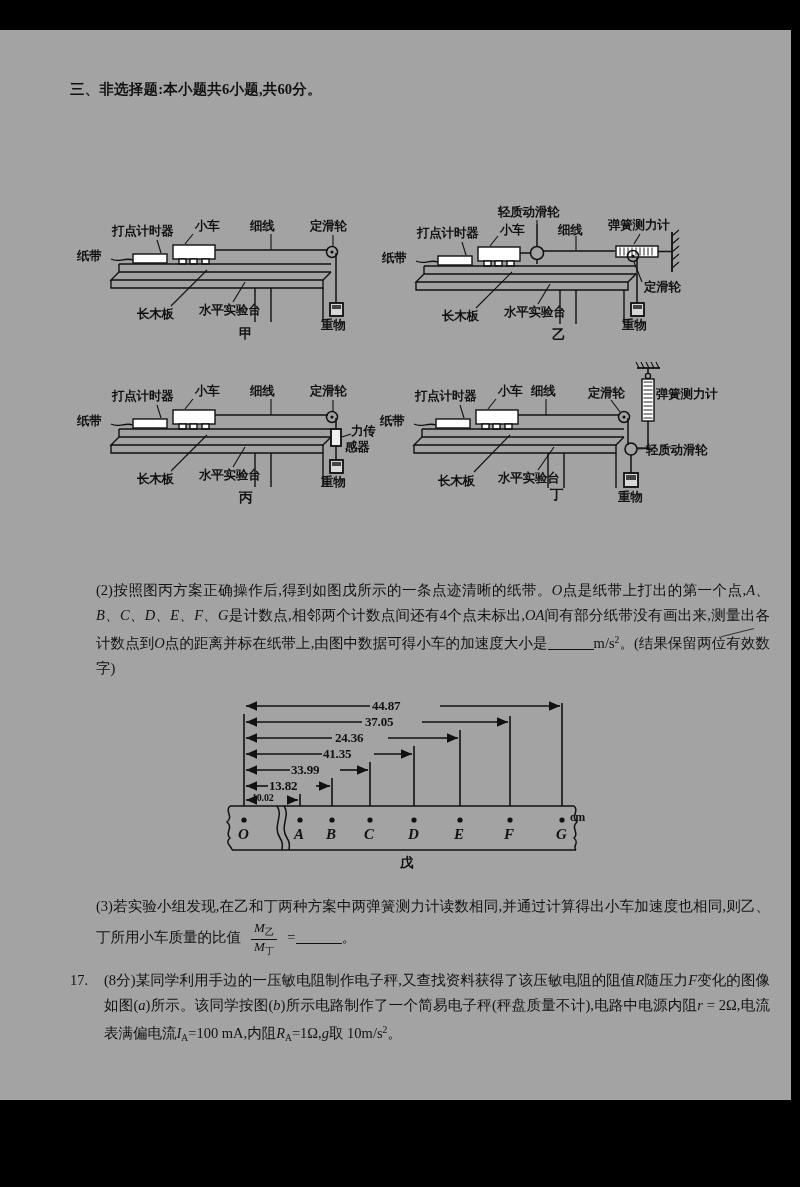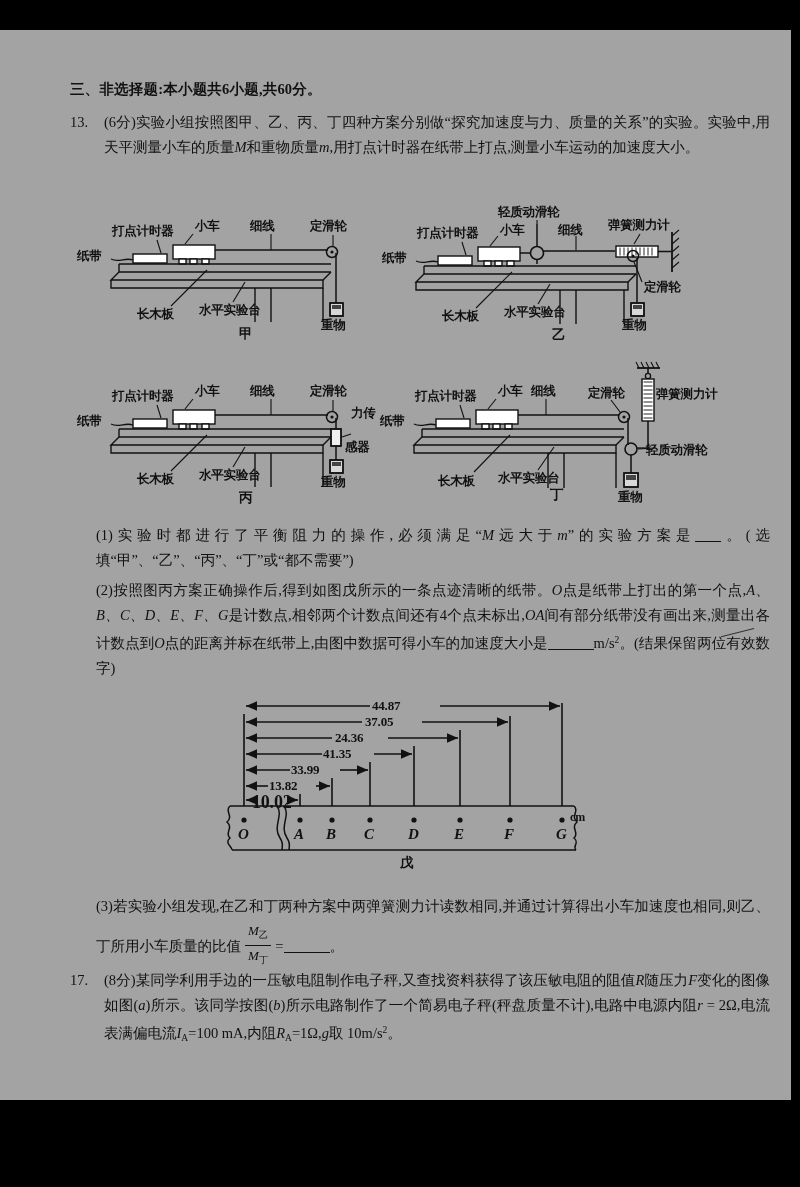--- a/index.html
+++ b/index.html
@@ -71,22 +71,22 @@
     border-bottom: 1.1px solid #111;
     vertical-align: -2px;
   }
   .sub { font-size: 9.5px; vertical-align: -3px; }
   .sup { font-size: 9.5px; vertical-align: 5px; }
   .frac {
     display: inline-block;
     vertical-align: -9px;
     text-align: center;
     font-size: 13px;
-    line-height: 20px;
-    margin: 0 4px;
+    line-height: 14px;
+    margin: 0 10px;
   }
   .frac .num { border-bottom: 1.2px solid #111; padding: 0 3px; display:block;}
   .frac .den { padding: 0 3px; display:block;}
 
   .stray {
     position: absolute;
     left: 722px;
     top: 602px;
     width: 34px;
     height: 12px;
@@ -133,26 +133,20 @@
 </head>
 <body>
 
 <div class="band" id="band-top"></div>
 <div class="band" id="band-bottom"></div>
 
 <div id="page">
 
   <div class="sec-head">三、非选择题:本小题共6小题,共60分。</div>
 
-  <div class="qblock" style="left:70px; top:80px; width:700px;">
-    <span class="qnum">13.</span>
-    <div class="qbody">
-      <span>(6分)</span><span>实验小组按照图甲、乙、丙、丁四种方案分别做“探究加速度与力、质量的关系”的实验。实验中,用天平测量小车的质量</span><span class="ital">M</span><span>和重物质量</span><span class="ital">m</span><span>,用打点计时器在纸带上打点,测量小车运动的加速度大小。</span>
-    </div>
-  </div>
 
   <div class="fig" style="left:95px; top:180px; width:300px; height:128px;">
     <svg width="300" height="128" viewBox="0 0 300 128">
 
       <g class="k" stroke-width="1.4">
 
         <rect x="78" y="35" width="42" height="14" fill="#fff"></rect>
         <rect x="84" y="49" width="7" height="5" fill="#fff"></rect>
         <rect x="95" y="49" width="7" height="5" fill="#fff"></rect>
         <rect x="107" y="49" width="7" height="5" fill="#fff"></rect>
@@ -298,21 +292,21 @@
         <path d="M76 96 L112 60" stroke-width="1.1"></path>
         <path d="M138 92 L150 72" stroke-width="1.1"></path>
         <path d="M256 59 L247 62" stroke-width="1.1"></path>
       </g>
     </svg>
     <div class="lbl" style="left:17px; top:13px;">打点计时器</div>
     <div class="lbl" style="left:100px; top:8px;">小车</div>
     <div class="lbl" style="left:155px; top:8px;">细线</div>
     <div class="lbl" style="left:215px; top:8px;">定滑轮</div>
     <div class="lbl" style="left:-18px; top:38px;">纸带</div>
-    <div class="lbl" style="left:256px; top:30px;">力传</div>
+    <div class="lbl" style="left:256px; top:48px;">力传</div>
     <div class="lbl" style="left:250px; top:64px;">感器</div>
     <div class="lbl" style="left:42px; top:96px;">长木板</div>
     <div class="lbl" style="left:104px; top:92px;">水平实验台</div>
     <div class="lbl" style="left:226px; top:99px;">重物</div>
     <div class="figcap" style="left:144px; top:114px;">丙</div>
   </div>
 
   <div class="fig" style="left:398px; top:330px; width:320px; height:150px;">
     <svg width="320" height="150" viewBox="0 0 320 150">
       <g class="k" stroke-width="1.4">
@@ -367,23 +361,20 @@
     <div class="lbl" style="left:190px; top:25px;">定滑轮</div>
     <div class="lbl" style="left:258px; top:26px;">弹簧测力计</div>
     <div class="lbl" style="left:-18px; top:53px;">纸带</div>
     <div class="lbl" style="left:248px; top:82px;">轻质动滑轮</div>
     <div class="lbl" style="left:40px; top:113px;">长木板</div>
     <div class="lbl" style="left:100px; top:110px;">水平实验台</div>
     <div class="lbl" style="left:220px; top:129px;">重物</div>
     <div class="figcap" style="left:152px; top:126px;">丁</div>
   </div>
 
-  <div class="qblock" style="left:96px; top:493px; width:674px;">
-    <span>(1)</span><span>实验时都进行了平衡阻力的操作,必须满足“</span><span class="ital">M</span><span>远大于</span><span class="ital">m</span><span>”的实验方案是</span><span class="blank-s"></span><span>。(选填“甲”、“乙”、“丙”、“丁”或“都不需要”)</span>
-  </div>
 
   <div class="qblock" style="left:96px; top:548px; width:674px;">
     <span>(2)</span><span>按照图丙方案正确操作后,得到如图戊所示的一条点迹清晰的纸带。</span><span class="ital">O</span><span>点是纸带上打出的第一个点,</span><span class="ital">A、B、C、D、E、F、G</span><span>是计数点,相邻两个计数点间还有4个点未标出,</span><span class="ital">OA</span><span>间有部分纸带没有画出来,测量出各计数点到</span><span class="ital">O</span><span>点的距离并标在纸带上,由图中数据可得小车的加速度大小是</span><span class="blank-m"></span><span>m/s</span><span class="sup">2</span><span>。(结果保留两位有效数字)</span>
   </div>
   <div class="stray"></div>
 
   <div class="fig" style="left:222px; top:668px; width:380px; height:175px;">
     <svg width="380" height="175" viewBox="0 0 380 175">
       <defs>
         <marker id="ah" markerWidth="8" markerHeight="8" refX="7" refY="3" orient="auto">
@@ -452,21 +443,21 @@
         <circle cx="340" cy="122" r="2.6"></circle>
       </g>
     </svg>
 
     <div class="lbl" style="left:150px; top:0px; font-size:13px;">44.87</div>
     <div class="lbl" style="left:143px; top:16px; font-size:13px;">37.05</div>
     <div class="lbl" style="left:113px; top:32px; font-size:13px;">24.36</div>
     <div class="lbl" style="left:101px; top:48px; font-size:13px;">41.35</div>
     <div class="lbl" style="left:69px; top:64px; font-size:13px;">33.99</div>
     <div class="lbl" style="left:47px; top:80px; font-size:13px;">13.82</div>
-    <div class="lbl" style="left:30px; top:94px; font-size:18px;">10.02</div>
+    <div class="lbl" style="left:30px; top:94px; font-size:10px;">10.02</div>
 
     <div class="lbl ital" style="left:16px; top:128px; font-size:15px;">O</div>
     <div class="lbl ital" style="left:72px; top:128px; font-size:15px;">A</div>
     <div class="lbl ital" style="left:104px; top:128px; font-size:15px;">B</div>
     <div class="lbl ital" style="left:142px; top:128px; font-size:15px;">C</div>
     <div class="lbl ital" style="left:186px; top:128px; font-size:15px;">D</div>
     <div class="lbl ital" style="left:232px; top:128px; font-size:15px;">E</div>
     <div class="lbl ital" style="left:282px; top:128px; font-size:15px;">F</div>
     <div class="lbl ital" style="left:334px; top:128px; font-size:15px;">G</div>
 

